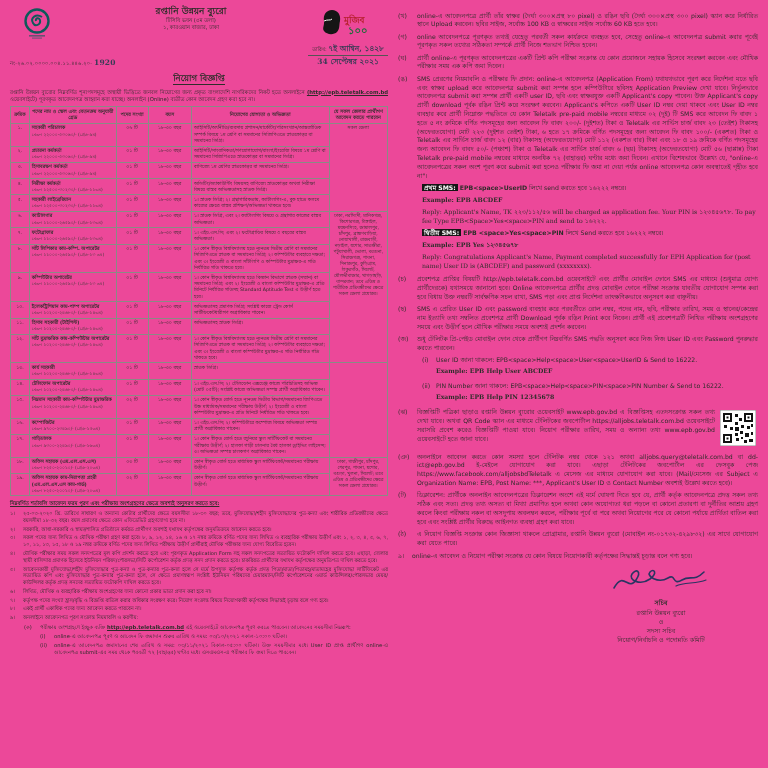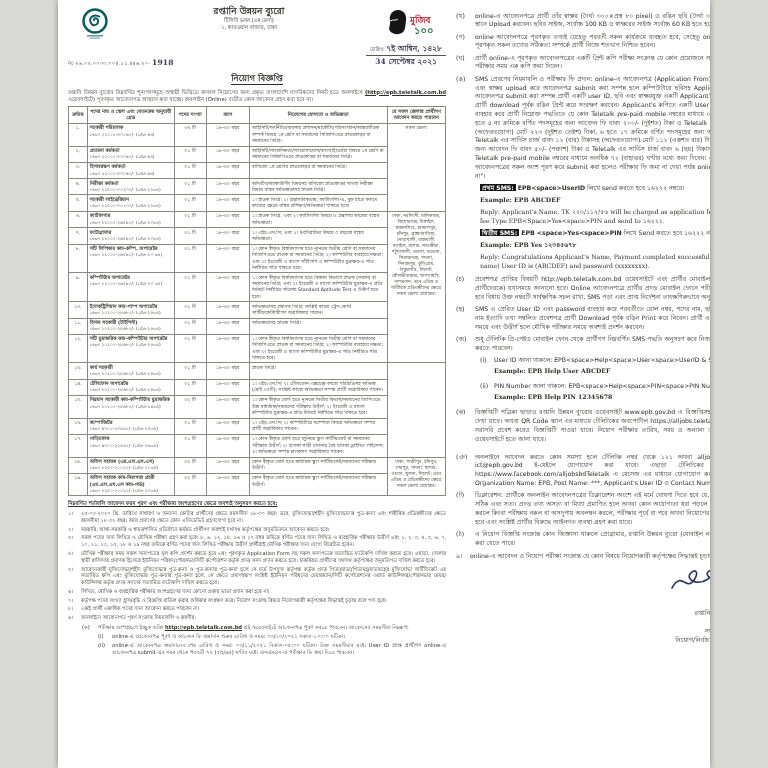--- a/index.html
+++ b/index.html
@@ -1,27 +1,27 @@
 <!DOCTYPE html>
 <html><head>
 <meta charset="utf-8">
 <style>
   html,body{margin:0;padding:0;}
   body{background:#d9d9d6;font-family:"DejaVu Sans","Liberation Sans",sans-serif;}
-  .page{width:652px;height:768px;position:relative;background:#ffffff;overflow:hidden;color:#2e2d2a;margin:0 auto;box-shadow:0 0 6px rgba(0,0,0,.4);}
+  .page{width:768px;height:768px;position:relative;background:#ec4899;overflow:hidden;color:#2e2d2a;margin:0 auto;box-shadow:0 0 6px rgba(0,0,0,.4);}
   .left{position:absolute;left:10px;top:4px;width:378px;}
   .right{position:absolute;left:398px;top:8px;width:360px;}
 
   
   .hdr{display:flex;align-items:flex-start;}
   .hdr-center{flex:1;text-align:center;padding-top:2px;}
   .org-name{font-weight:bold;font-size:9px;line-height:1.2;}
   .org-addr{font-size:5.4px;line-height:1.35;}
   .logo-box{width:54px;display:flex;justify-content:center;padding-top:3px;}
-  .mujib-box{width:70px;display:flex;justify-content:flex-end;padding-top:2px;}
+  .mujib-box{width:70px;display:flex;justify-content:flex-start;padding-top:2px;}
 
   .memo-row{display:flex;justify-content:space-between;align-items:flex-end;margin-top:2px;}
   .memo{font-size:5px;letter-spacing:.2px;}
   .hand{font-family:"DejaVu Serif",serif;font-weight:bold;font-size:7.5px;color:#3a3a55;}
   .date-blk{font-size:5px;text-align:center;line-height:1.5;}
   .date-top{border-bottom:.5px solid #555;padding:0 4px 1px 4px;}
 
   .title{text-align:center;font-weight:bold;font-size:8.5px;margin:4px 0 3px 0;}
   .title span{border-bottom:1px solid #2e2d2a;padding-bottom:1px;margin-top:44px;}
 
@@ -101,21 +101,21 @@
           <path d="M6 15 C10 13 12 15 14 13" stroke="#fbfbf7" stroke-width="1" fill="none"></path>
           <text x="26" y="17" font-size="9" font-weight="bold" fill="#b7202e">মুজিব</text>
           <text x="30" y="28" font-size="10" font-weight="bold" fill="#1b6b37">১০০</text>
         </svg>
       </div>
     </div>
 
     <div class="memo-row">
       <div class="memo">
         <span>নং-২৬.০২.০০০০.০০৪.১১.৪৪৬.২০-</span>
-        <span class="hand">1918</span>
+        <span class="hand">1920</span>
       </div>
       <div class="date-blk">
         <div class="date-top">
           <span>তারিখ:</span>
           <span class="hand">৭ই আশ্বিন, ১৪২৮</span>
         </div>
         <div><span class="hand">34 সেপ্টেম্বর ২০২১</span></div>
       </div>
     </div>
 

